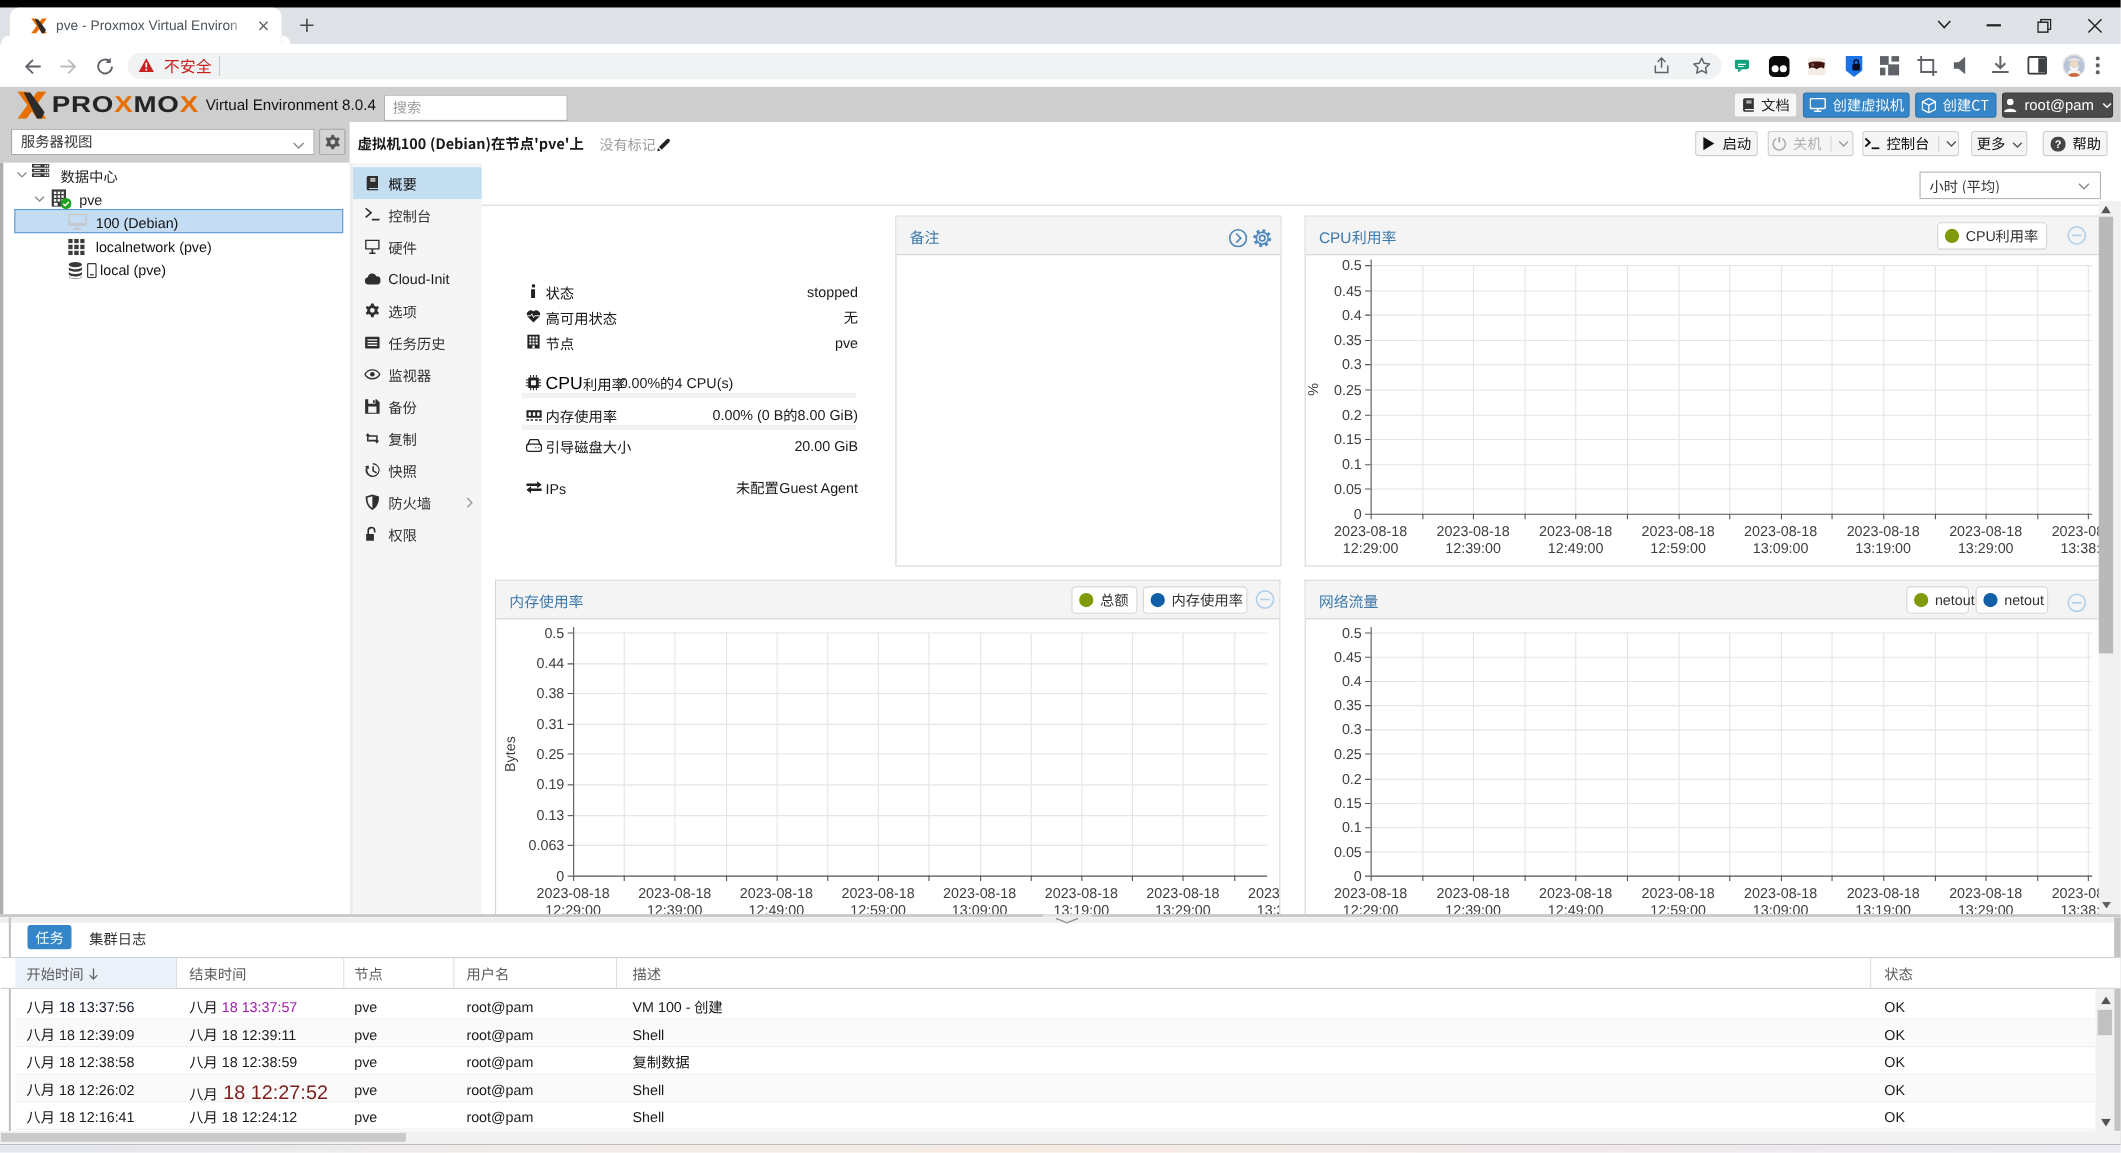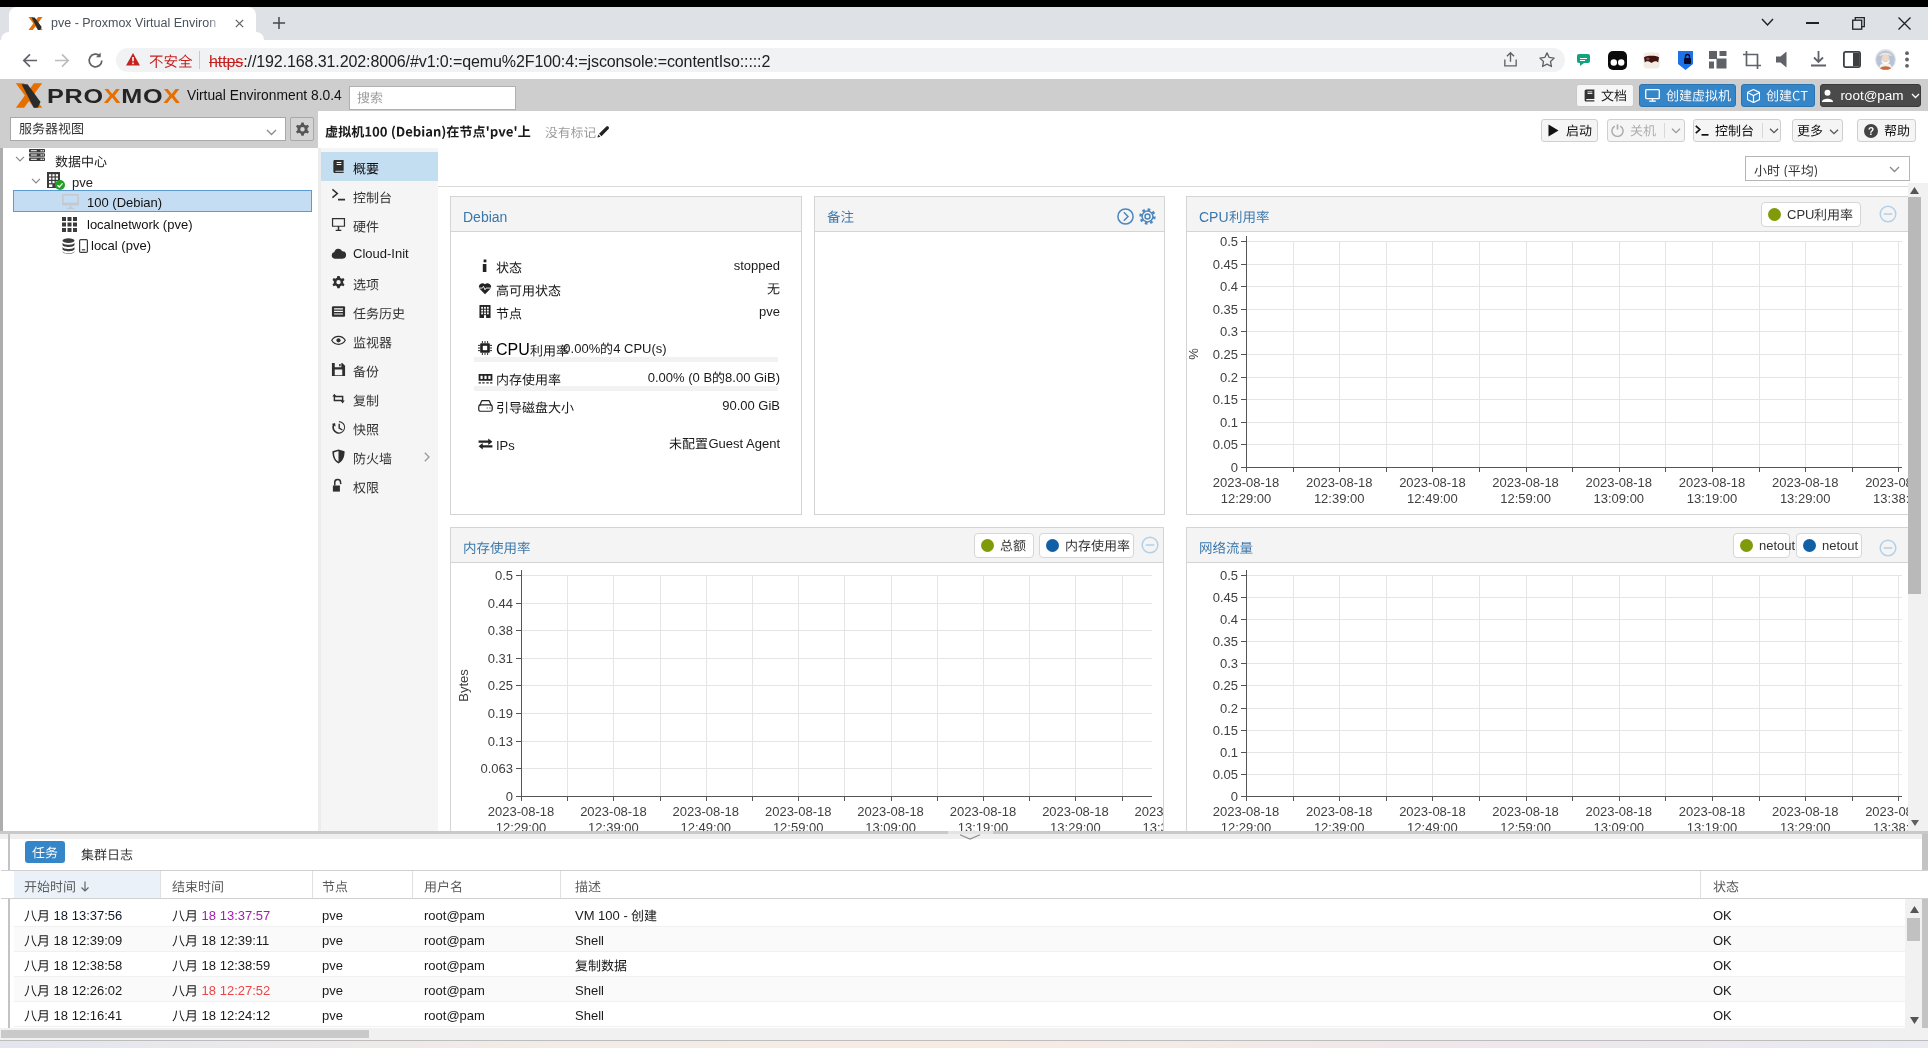--- a/index.html
+++ b/index.html
@@ -60,21 +60,20 @@
       <rect x="7.1" y="11" width="1.8" height="1.9" fill="#fff"></rect>
     </svg>
 <div class="abs" style="left:149px;top:52.5px"><svg style="width:43.5px;height:14.5px;vertical-align:-1.74px" viewBox="0 0 3000 1000" fill="#c5221f">
         <g transform="translate(0,880) scale(1,-1)">
           <path d="M559 478C678 398 828 280 899 203L960 261C885 338 733 450 615 526ZM69 770V693H514C415 522 243 353 44 255C60 238 83 208 95 189C234 262 358 365 459 481V-78H540V584C566 619 589 656 610 693H931V770Z"></path>
           <path transform="translate(1000 0)" d="M414 823C430 793 447 756 461 725H93V522H168V654H829V522H908V725H549C534 758 510 806 491 842ZM656 378C625 297 581 232 524 178C452 207 379 233 310 256C335 292 362 334 389 378ZM299 378C263 320 225 266 193 223C276 195 367 162 456 125C359 60 234 18 82 -9C98 -25 121 -59 130 -77C293 -42 429 10 536 91C662 36 778 -23 852 -73L914 -8C837 41 723 96 599 148C660 209 707 285 742 378H935V449H430C457 499 482 549 502 596L421 612C401 561 372 505 341 449H69V378Z"></path>
           <path transform="translate(2000 0)" d="M493 851C392 692 209 545 26 462C45 446 67 421 78 401C118 421 158 444 197 469V404H461V248H203V181H461V16H76V-52H929V16H539V181H809V248H539V404H809V470C847 444 885 420 925 397C936 419 958 445 977 460C814 546 666 650 542 794L559 820ZM200 471C313 544 418 637 500 739C595 630 696 546 807 471Z"></path>
         </g>
       </svg></div>
 <div class="abs" style="left:199px;top:51px;width:1px;height:18px;background:#c8cacc"></div>
-<div class="abs" style="left:209px;top:53px;font-size:16px;color:#202124;white-space:nowrap;letter-spacing:-0.1px"><span style="color:#c5221f;text-decoration:line-through">https</span>://192.168.31.202:8006/#v1:0:=qemu%2F100:4:=jsconsole:=contentIso:::::2</div>
 <svg class="abs" style="left:1502px;top:51px" width="17" height="17" viewBox="0 0 24 24" fill="none" stroke="#5f6368" stroke-width="1.9">
       <path d="M4 12 V21 H20 V12 M12 15 V3 M7 7.5 L12 2.5 L17 7.5"></path>
     </svg>
 <svg class="abs" style="left:1538px;top:51px" width="18" height="18" viewBox="0 0 24 24" fill="none" stroke="#5f6368" stroke-width="1.8">
       <path d="M12 2.5 L14.9 8.6 L21.5 9.5 L16.7 14.1 L17.9 20.7 L12 17.5 L6.1 20.7 L7.3 14.1 L2.5 9.5 L9.1 8.6 Z" stroke-linejoin="round"></path>
     </svg>
 <svg class="abs" style="left:1577px;top:54px" width="14" height="12" viewBox="0 0 14 12">
       <rect x="0" y="0" width="13" height="9" rx="2" fill="#10a37f"></rect>
       <path d="M3 9 L3 12 L7 9 Z" fill="#10a37f"></path>
       <path d="M3 4.5 H10 M3 6.5 H8" stroke="#fff" stroke-width="1"></path>
@@ -528,25 +527,20 @@
           <path transform="translate(1000 0)" d="M474 452C527 375 595 269 627 208L693 246C659 307 590 409 536 485ZM324 402V174H153V402ZM324 469H153V688H324ZM81 756V25H153V106H394V756ZM764 835V640H440V566H764V33C764 13 756 6 736 6C714 4 640 4 562 7C573 -15 585 -49 590 -70C690 -70 754 -69 790 -56C826 -44 840 -22 840 33V566H962V640H840V835Z"></path>
           <path transform="translate(2260 0)" d="M239 -196 295 -171C209 -29 168 141 168 311C168 480 209 649 295 792L239 818C147 668 92 507 92 311C92 114 147 -47 239 -196Z"></path>
           <path transform="translate(2598 0)" d="M174 630C213 556 252 459 266 399L337 424C323 482 282 578 242 650ZM755 655C730 582 684 480 646 417L711 396C750 456 797 552 834 633ZM52 348V273H459V-79H537V273H949V348H537V698H893V773H105V698H459V348Z"></path>
           <path transform="translate(3598 0)" d="M485 462C547 411 625 339 665 296L713 347C673 387 595 454 531 504ZM404 119 435 49C538 105 676 180 803 253L785 313C648 240 499 163 404 119ZM570 840C523 709 445 582 357 501C372 486 396 455 407 440C452 486 497 545 537 610H859C847 198 833 39 800 4C789 -9 777 -12 756 -12C731 -12 666 -12 595 -5C608 -26 617 -56 619 -77C680 -80 745 -82 782 -78C819 -75 841 -67 864 -37C903 12 916 172 929 640C929 651 929 680 929 680H577C600 725 621 772 639 819ZM36 123 63 47C158 95 282 159 398 220L380 283L241 216V528H362V599H241V828H169V599H43V528H169V183C119 159 73 139 36 123Z"></path>
           <path transform="translate(4598 0)" d="M99 -196C191 -47 246 114 246 311C246 507 191 668 99 818L42 792C128 649 171 480 171 311C171 141 128 -29 42 -171Z"></path>
         </g>
       </svg><svg width="11" height="7" viewBox="0 0 11 7" style="position:absolute;right:9px;top:9px">
         <path d="M1 1 L5.5 5.5 L10 1" stroke="#8a8a8a" stroke-width="1.3" fill="none"></path>
       </svg></div>
 <div class="abs" style="left:438px;top:186px;width:1490px;height:1px;background:#d9d9d9"></div>
-<div class="abs" style="left:450px;top:196px;width:352px;height:319px;border:1px solid #d4d4d4;background:#fff">
-      <div style="position:absolute;left:0;top:0;width:100%;height:35px;background:#f4f4f4;border-bottom:1px solid #d4d4d4">
-        <div style="position:absolute;left:12px;top:11px"><span style="font-size:14px;color:#3a77ab;font-family:'Liberation Sans'">Debian</span></div>
-      </div>
-    </div>
 <div class="abs" style="left:478px;top:258px;width:14px;text-align:center"><svg width="6" height="13" viewBox="0 0 6 13" fill="#222">
         <rect x="1.6" y="0.5" width="2.8" height="2.8"></rect>
         <rect x="0.8" y="5" width="3.6" height="8"></rect>
       </svg></div>
     <div class="abs" style="left:496px;top:258px"><svg style="width:26.0px;height:13px;vertical-align:-1.56px" viewBox="0 0 2000 1000" fill="#1a1a1a">
         <g transform="translate(0,880) scale(1,-1)">
           <path d="M741 774C785 719 836 642 860 596L920 634C896 680 843 752 798 806ZM49 674C96 615 152 537 175 486L237 528C212 577 155 653 106 709ZM589 838V605L588 545H356V471H583C568 306 512 120 327 -30C347 -43 373 -63 388 -78C539 47 609 197 640 344C695 156 782 6 918 -78C930 -59 955 -30 973 -16C816 70 723 252 675 471H951V545H662L663 605V838ZM32 194 76 130C127 176 188 234 247 290V-78H321V841H247V382C168 309 86 237 32 194Z"></path>
           <path transform="translate(1000 0)" d="M381 409C440 375 511 323 543 286L610 329C573 367 503 417 444 449ZM270 241V45C270 -37 300 -58 416 -58C441 -58 624 -58 650 -58C746 -58 770 -27 780 99C759 104 728 115 712 128C706 25 698 10 645 10C604 10 450 10 420 10C355 10 344 16 344 45V241ZM410 265C467 212 537 138 568 90L630 131C596 178 525 249 467 299ZM750 235C800 150 851 36 868 -35L940 -9C921 62 868 173 816 256ZM154 241C135 161 100 59 54 -6L122 -40C166 28 199 136 221 219ZM466 844C461 795 455 746 444 699H56V629H424C377 499 278 391 45 333C61 316 80 287 88 269C347 339 454 471 504 629C579 449 710 328 907 274C918 295 940 326 958 343C778 384 651 485 582 629H948V699H522C532 746 539 794 544 844Z"></path>
         </g>
       </svg></div>
@@ -642,21 +636,21 @@
     <div class="abs" style="left:496px;top:398px"><svg style="width:78.0px;height:13px;vertical-align:-1.56px" viewBox="0 0 6000 1000" fill="#1a1a1a">
         <g transform="translate(0,880) scale(1,-1)">
           <path d="M782 830V-80H857V830ZM143 568C130 474 108 351 88 273H467C453 104 437 31 413 11C402 2 391 0 369 0C345 0 278 1 212 7C227 -15 237 -46 239 -70C303 -74 366 -75 398 -72C434 -70 456 -64 478 -40C511 -7 529 84 546 308C548 319 549 343 549 343H181C190 391 200 445 208 498H543V798H107V728H469V568Z"></path>
           <path transform="translate(1000 0)" d="M211 182C274 130 345 53 374 1L430 51C399 100 331 170 270 221H648V11C648 -4 642 -9 622 -10C603 -10 531 -11 457 -9C468 -28 480 -56 484 -76C580 -76 641 -76 677 -65C713 -55 725 -35 725 9V221H944V291H725V369H648V291H62V221H256ZM135 770V508C135 414 185 394 350 394C387 394 709 394 749 394C875 394 908 418 921 521C898 524 868 533 848 544C840 470 826 456 744 456C674 456 397 456 344 456C233 456 213 467 213 509V562H826V800H135ZM213 734H752V629H213Z"></path>
           <path transform="translate(2000 0)" d="M42 784V721H151C130 551 93 390 26 284C38 267 56 230 61 214C79 242 95 272 110 305V-35H169V47H327V484H171C190 559 205 639 216 721H341V784ZM169 422H267V108H169ZM786 841C769 787 735 712 707 660H537L593 686C578 728 544 790 510 836L451 812C481 766 514 703 529 660H358V592H957V660H777C805 707 835 766 859 817ZM353 -37C370 -28 398 -21 577 7C582 -18 586 -42 589 -63L644 -52C635 13 609 111 583 185L531 175C543 141 554 102 564 64L430 45C508 156 586 298 647 438L585 466C570 426 552 385 534 346L431 338C470 400 507 479 535 553L472 581C448 491 400 395 385 371C371 346 358 329 344 325C352 308 363 275 366 261C380 268 401 273 504 284C461 199 419 130 401 104C373 61 351 31 331 27C339 9 350 -23 353 -37ZM661 -35C677 -26 706 -18 897 11C904 -16 910 -41 913 -62L969 -48C958 17 927 116 893 191L840 178C854 144 869 105 881 67L734 47C808 159 881 304 936 445L871 472C857 431 841 388 823 348L718 339C754 401 789 480 813 556L748 584C728 495 685 399 672 375C659 349 647 332 633 328C642 311 653 277 656 263C670 270 691 275 796 286C757 202 720 134 703 109C677 66 657 35 637 30C645 12 657 -21 660 -35L661 -33Z"></path>
           <path transform="translate(3000 0)" d="M390 426C446 397 516 352 550 320L588 368C554 400 483 442 428 469ZM464 850C457 826 444 793 431 765H212V589L211 550H51V484H201C186 423 151 361 74 312C90 302 118 274 129 259C221 319 261 402 277 484H741V367C741 356 737 352 723 352C710 351 664 351 616 352C627 334 637 307 640 288C708 288 752 288 779 299C807 310 816 330 816 366V484H956V550H816V765H512L545 834ZM397 647C450 621 514 580 545 550H286L287 588V703H741V550H547L585 596C552 627 487 666 434 690ZM158 261V15H45V-52H955V15H843V261ZM228 15V200H362V15ZM431 15V200H565V15ZM635 15V200H770V15Z"></path>
           <path transform="translate(4000 0)" d="M461 839C460 760 461 659 446 553H62V476H433C393 286 293 92 43 -16C64 -32 88 -59 100 -78C344 34 452 226 501 419C579 191 708 14 902 -78C915 -56 939 -25 958 -8C764 73 633 255 563 476H942V553H526C540 658 541 758 542 839Z"></path>
           <path transform="translate(5000 0)" d="M464 826V24C464 4 456 -2 436 -3C415 -4 343 -5 270 -2C282 -23 296 -59 301 -80C395 -81 457 -79 494 -66C530 -54 545 -31 545 24V826ZM705 571C791 427 872 240 895 121L976 154C950 274 865 458 777 598ZM202 591C177 457 121 284 32 178C53 169 86 151 103 138C194 249 253 430 286 577Z"></path>
         </g>
       </svg></div>
-    <div class="abs" style="left:450px;top:398px;width:330px;text-align:right;font-size:13px;color:#1a1a1a">90.00 GiB</div>
+    <div class="abs" style="left:450px;top:398px;width:330px;text-align:right;font-size:13px;color:#1a1a1a">20.00 GiB</div>
 <div class="abs" style="left:478px;top:436px;width:14px;text-align:center"><svg width="15" height="12" viewBox="0 0 16 13" fill="#222">
         <path d="M15.5 4 L11 0.5 V2.8 H0.5 V5.2 H11 V7.5 Z"></path>
         <path d="M0.5 9 L5 5.5 V7.8 H15.5 V10.2 H5 V12.5 Z"></path>
       </svg></div>
     <div class="abs" style="left:496px;top:436px"><span style="font-size:13px;color:#1a1a1a;font-weight:normal">IPs</span></div>
     <div class="abs" style="left:450px;top:436px;width:330px;text-align:right;font-size:13px;color:#1a1a1a"><svg style="width:39.0px;height:13px;vertical-align:-1.56px" viewBox="0 0 3000 1000" fill="#1a1a1a">
         <g transform="translate(0,880) scale(1,-1)">
           <path d="M459 839V676H133V602H459V429H62V355H416C326 226 174 101 34 39C51 24 76 -5 89 -24C221 44 362 163 459 296V-80H538V300C636 166 778 42 911 -25C924 -5 949 25 966 40C826 101 673 226 581 355H942V429H538V602H874V676H538V839Z"></path>
           <path transform="translate(1000 0)" d="M554 795V723H858V480H557V46C557 -46 585 -70 678 -70C697 -70 825 -70 846 -70C937 -70 959 -24 968 139C947 144 916 158 898 171C893 27 886 1 841 1C813 1 707 1 686 1C640 1 631 8 631 46V408H858V340H930V795ZM143 158H420V54H143ZM143 214V553H211V474C211 420 201 355 143 304C153 298 169 283 176 274C239 332 253 412 253 473V553H309V364C309 316 321 307 361 307C368 307 402 307 410 307H420V214ZM57 801V734H201V618H82V-76H143V-7H420V-62H482V618H369V734H505V801ZM255 618V734H314V618ZM352 553H420V351L417 353C415 351 413 350 402 350C395 350 370 350 365 350C353 350 352 352 352 365Z"></path>
           <path transform="translate(2000 0)" d="M651 748H820V658H651ZM417 748H582V658H417ZM189 748H348V658H189ZM190 427V6H57V-50H945V6H808V427H495L509 486H922V545H520L531 603H895V802H117V603H454L446 545H68V486H436L424 427ZM262 6V68H734V6ZM262 275H734V217H262ZM262 320V376H734V320ZM262 172H734V113H262Z"></path>
@@ -1153,21 +1147,21 @@
       </svg></div>
 <div class="abs" style="left:1713px;top:958px;font-size:13px;color:#1a1a1a">OK</div>
 <div class="abs" style="left:14px;top:976px;width:1891px;height:1px;background:#f0f0f0"></div>
 <div class="abs" style="left:14px;top:977px;width:1891px;height:25px;background:#fafafa"></div>
 <div class="abs" style="left:24px;top:983px;font-size:13px;color:#1a1a1a"><svg style="width:26.0px;height:13px;vertical-align:-1.56px" viewBox="0 0 2000 1000" fill="#1a1a1a">
         <g transform="translate(0,880) scale(1,-1)">
           <path d="M305 743C285 467 240 152 32 -19C49 -32 75 -60 87 -75C306 109 359 440 387 736ZM660 766 587 761C593 678 618 156 908 -74C923 -56 947 -37 973 -22C688 195 664 693 660 766Z"></path>
           <path transform="translate(1000 0)" d="M207 787V479C207 318 191 115 29 -27C46 -37 75 -65 86 -81C184 5 234 118 259 232H742V32C742 10 735 3 711 2C688 1 607 0 524 3C537 -18 551 -53 556 -76C663 -76 730 -75 769 -61C806 -48 821 -23 821 31V787ZM283 714H742V546H283ZM283 475H742V305H272C280 364 283 422 283 475Z"></path>
         </g>
       </svg> 18 12:26:02</div>
-<div class="abs" style="left:172px;top:983px;font-size:13px;color:#ef4444"><svg style="width:26.0px;height:13px;vertical-align:-1.56px" viewBox="0 0 2000 1000" fill="#1a1a1a">
+<div class="abs" style="left:172px;top:983px;font-size:18px;color:#7f1d1d"><svg style="width:26.0px;height:13px;vertical-align:-1.56px" viewBox="0 0 2000 1000" fill="#1a1a1a">
         <g transform="translate(0,880) scale(1,-1)">
           <path d="M305 743C285 467 240 152 32 -19C49 -32 75 -60 87 -75C306 109 359 440 387 736ZM660 766 587 761C593 678 618 156 908 -74C923 -56 947 -37 973 -22C688 195 664 693 660 766Z"></path>
           <path transform="translate(1000 0)" d="M207 787V479C207 318 191 115 29 -27C46 -37 75 -65 86 -81C184 5 234 118 259 232H742V32C742 10 735 3 711 2C688 1 607 0 524 3C537 -18 551 -53 556 -76C663 -76 730 -75 769 -61C806 -48 821 -23 821 31V787ZM283 714H742V546H283ZM283 475H742V305H272C280 364 283 422 283 475Z"></path>
         </g>
       </svg> 18 12:27:52</div>
 <div class="abs" style="left:322px;top:983px;font-size:13px;color:#1a1a1a">pve</div>
 <div class="abs" style="left:424px;top:983px;font-size:13px;color:#1a1a1a">root@pam</div>
 <div class="abs" style="left:575px;top:983px;font-size:13px;color:#1a1a1a">Shell</div>
 <div class="abs" style="left:1713px;top:983px;font-size:13px;color:#1a1a1a">OK</div>
 <div class="abs" style="left:14px;top:1001px;width:1891px;height:1px;background:#f0f0f0"></div>

